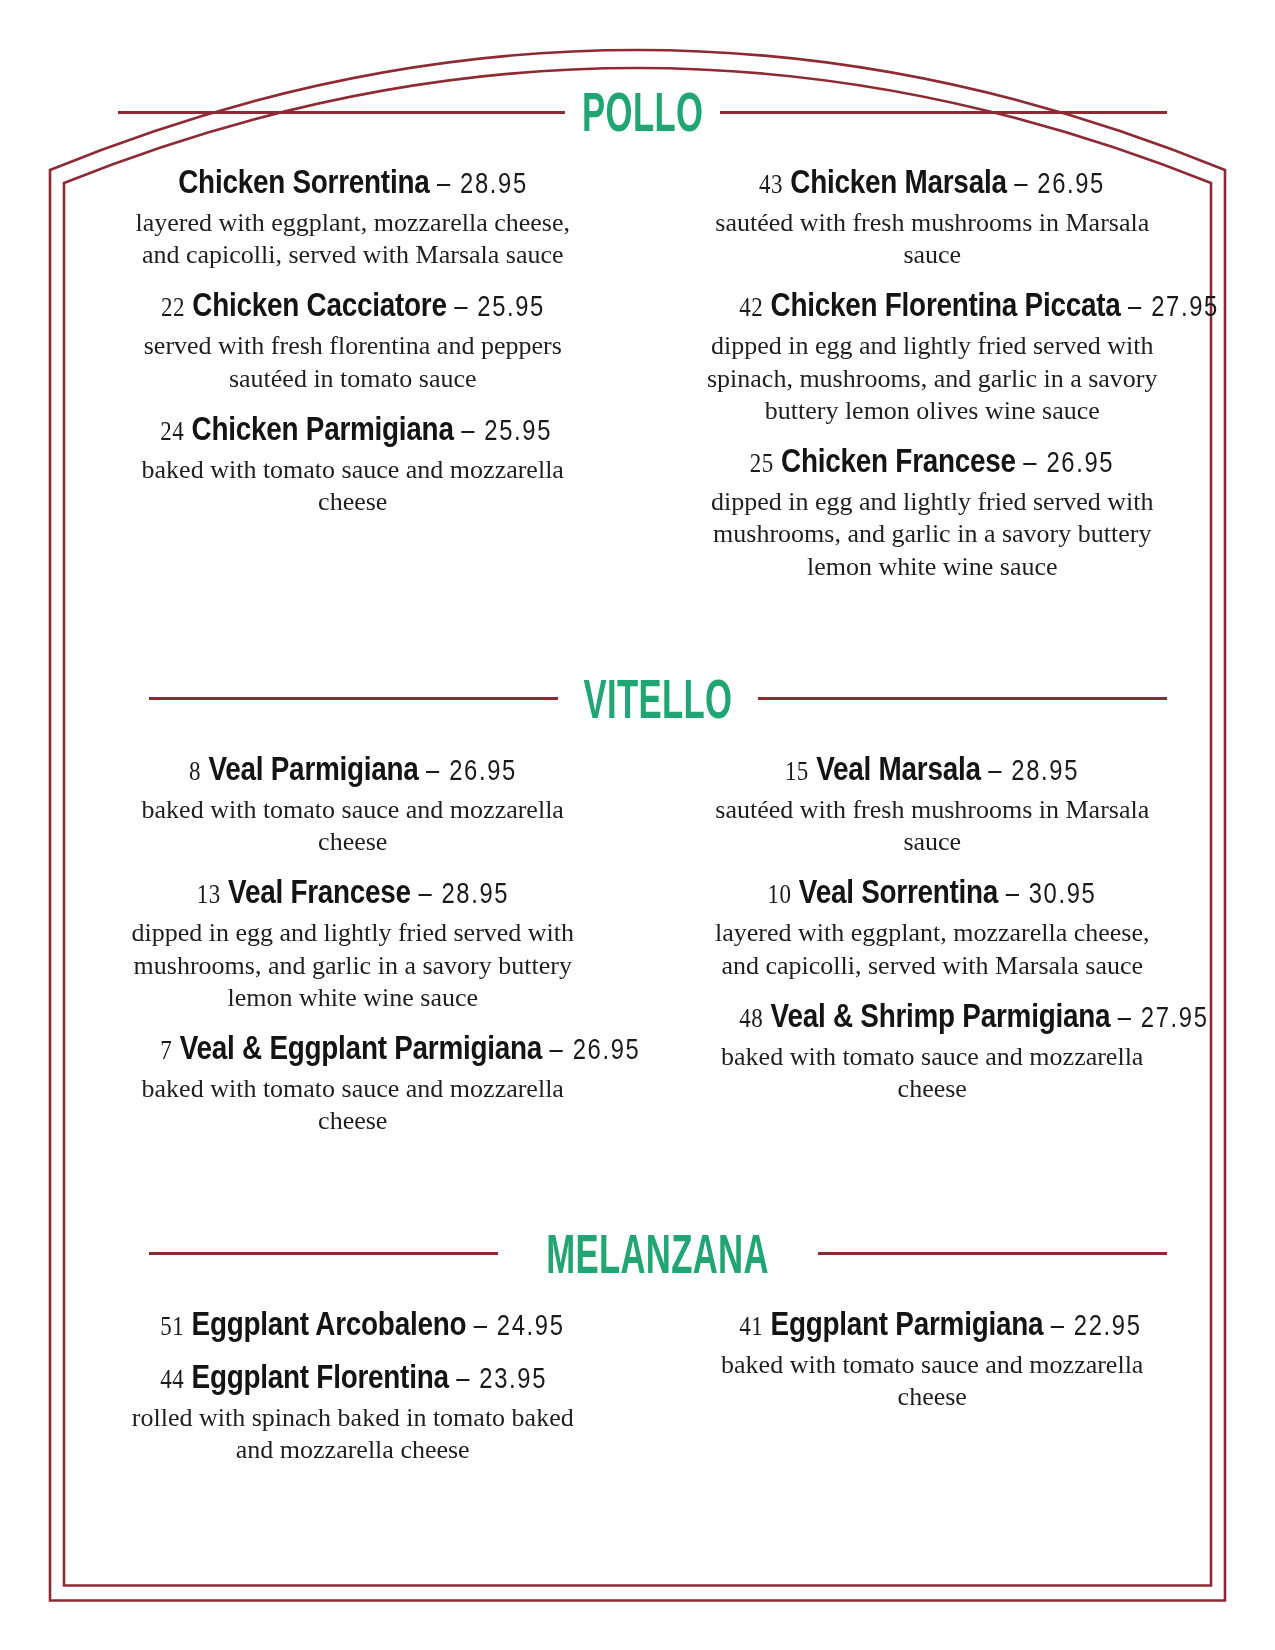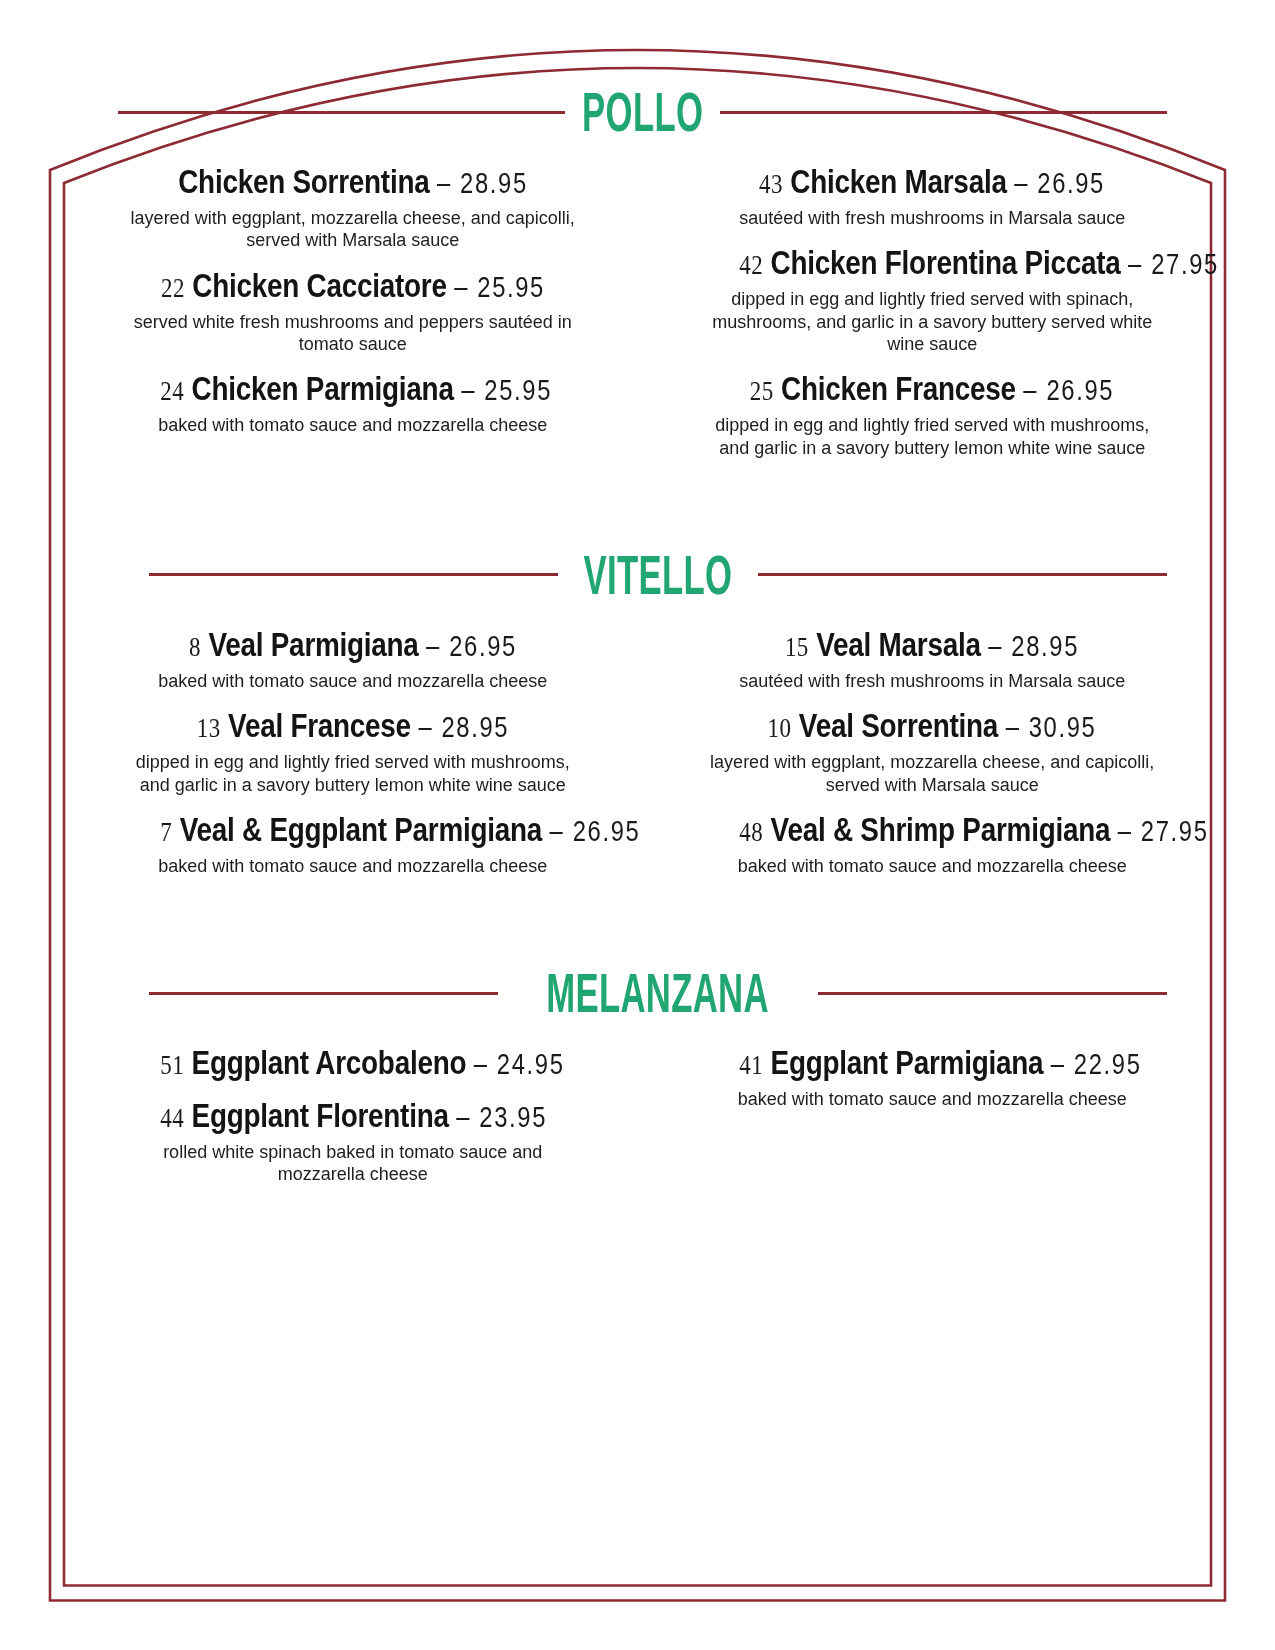--- a/index.html
+++ b/index.html
@@ -83,22 +83,22 @@
   .pr {
     font-family: "Liberation Sans", sans-serif;
     font-weight: 400;
     font-size: 29px;
     letter-spacing: 2px;
     color: #1a1a1a;
   }
   .desc {
     margin: 0 auto;
     max-width: 458px;
-    font-family: Liberation Sans, sans-serif;
-    font-size: 18px;
+    font-family: Liberation Serif, serif;
+    font-size: 26px;
     line-height: 1.24;
     color: #1e1e1e;
     text-align: center;
   }
 </style>
 </head>
 <body>
 
 <div class="page">
 
@@ -116,35 +116,35 @@
         <span class="rule"></span>
       </div>
       <div class="columns">
         <div class="col">
           <div class="item">
             <div class="item-title"><span class="num"></span> <span class="nm">Chicken Sorrentina</span> <span class="pr">– 28.95</span></div>
             <p class="desc">layered with eggplant, mozzarella cheese, and capicolli, served with Marsala sauce</p>
           </div>
           <div class="item">
             <div class="item-title"><span class="num">22</span> <span class="nm">Chicken Cacciatore</span> <span class="pr">– 25.95</span></div>
-            <p class="desc">served white fresh mushrooms and peppers sautéed in tomato sauce</p>
+            <p class="desc">served with fresh florentina and peppers sautéed in tomato sauce</p>
           </div>
           <div class="item">
             <div class="item-title"><span class="num">24</span> <span class="nm">Chicken Parmigiana</span> <span class="pr">– 25.95</span></div>
             <p class="desc">baked with tomato sauce and mozzarella cheese</p>
           </div>
         </div>
         <div class="col">
           <div class="item">
             <div class="item-title"><span class="num">43</span> <span class="nm">Chicken Marsala</span> <span class="pr">– 26.95</span></div>
             <p class="desc">sautéed with fresh mushrooms in Marsala sauce</p>
           </div>
           <div class="item">
             <div class="item-title"><span class="num">42</span> <span class="nm">Chicken Florentina Piccata</span> <span class="pr">– 27.95</span></div>
-            <p class="desc">dipped in egg and lightly fried served with spinach, mushrooms, and garlic in a savory buttery served white wine sauce</p>
+            <p class="desc">dipped in egg and lightly fried served with spinach, mushrooms, and garlic in a savory buttery lemon olives wine sauce</p>
           </div>
           <div class="item">
             <div class="item-title"><span class="num">25</span> <span class="nm">Chicken Francese</span> <span class="pr">– 26.95</span></div>
             <p class="desc">dipped in egg and lightly fried served with mushrooms, and garlic in a savory buttery lemon white wine sauce</p>
           </div>
         </div>
       </div>
     </section>
 
     <section class="section sec-vitello">
@@ -191,21 +191,21 @@
         <h2 class="h-title">MELANZANA</h2>
         <span class="rule"></span>
       </div>
       <div class="columns">
         <div class="col">
           <div class="item">
             <div class="item-title"><span class="num">51</span> <span class="nm">Eggplant Arcobaleno</span> <span class="pr">– 24.95</span></div>
           </div>
           <div class="item">
             <div class="item-title"><span class="num">44</span> <span class="nm">Eggplant Florentina</span> <span class="pr">– 23.95</span></div>
-            <p class="desc">rolled white spinach baked in tomato sauce and mozzarella cheese</p>
+            <p class="desc">rolled with spinach baked in tomato baked and mozzarella cheese</p>
           </div>
         </div>
         <div class="col">
           <div class="item">
             <div class="item-title"><span class="num">41</span> <span class="nm">Eggplant Parmigiana</span> <span class="pr">– 22.95</span></div>
             <p class="desc">baked with tomato sauce and mozzarella cheese</p>
           </div>
         </div>
       </div>
     </section>

